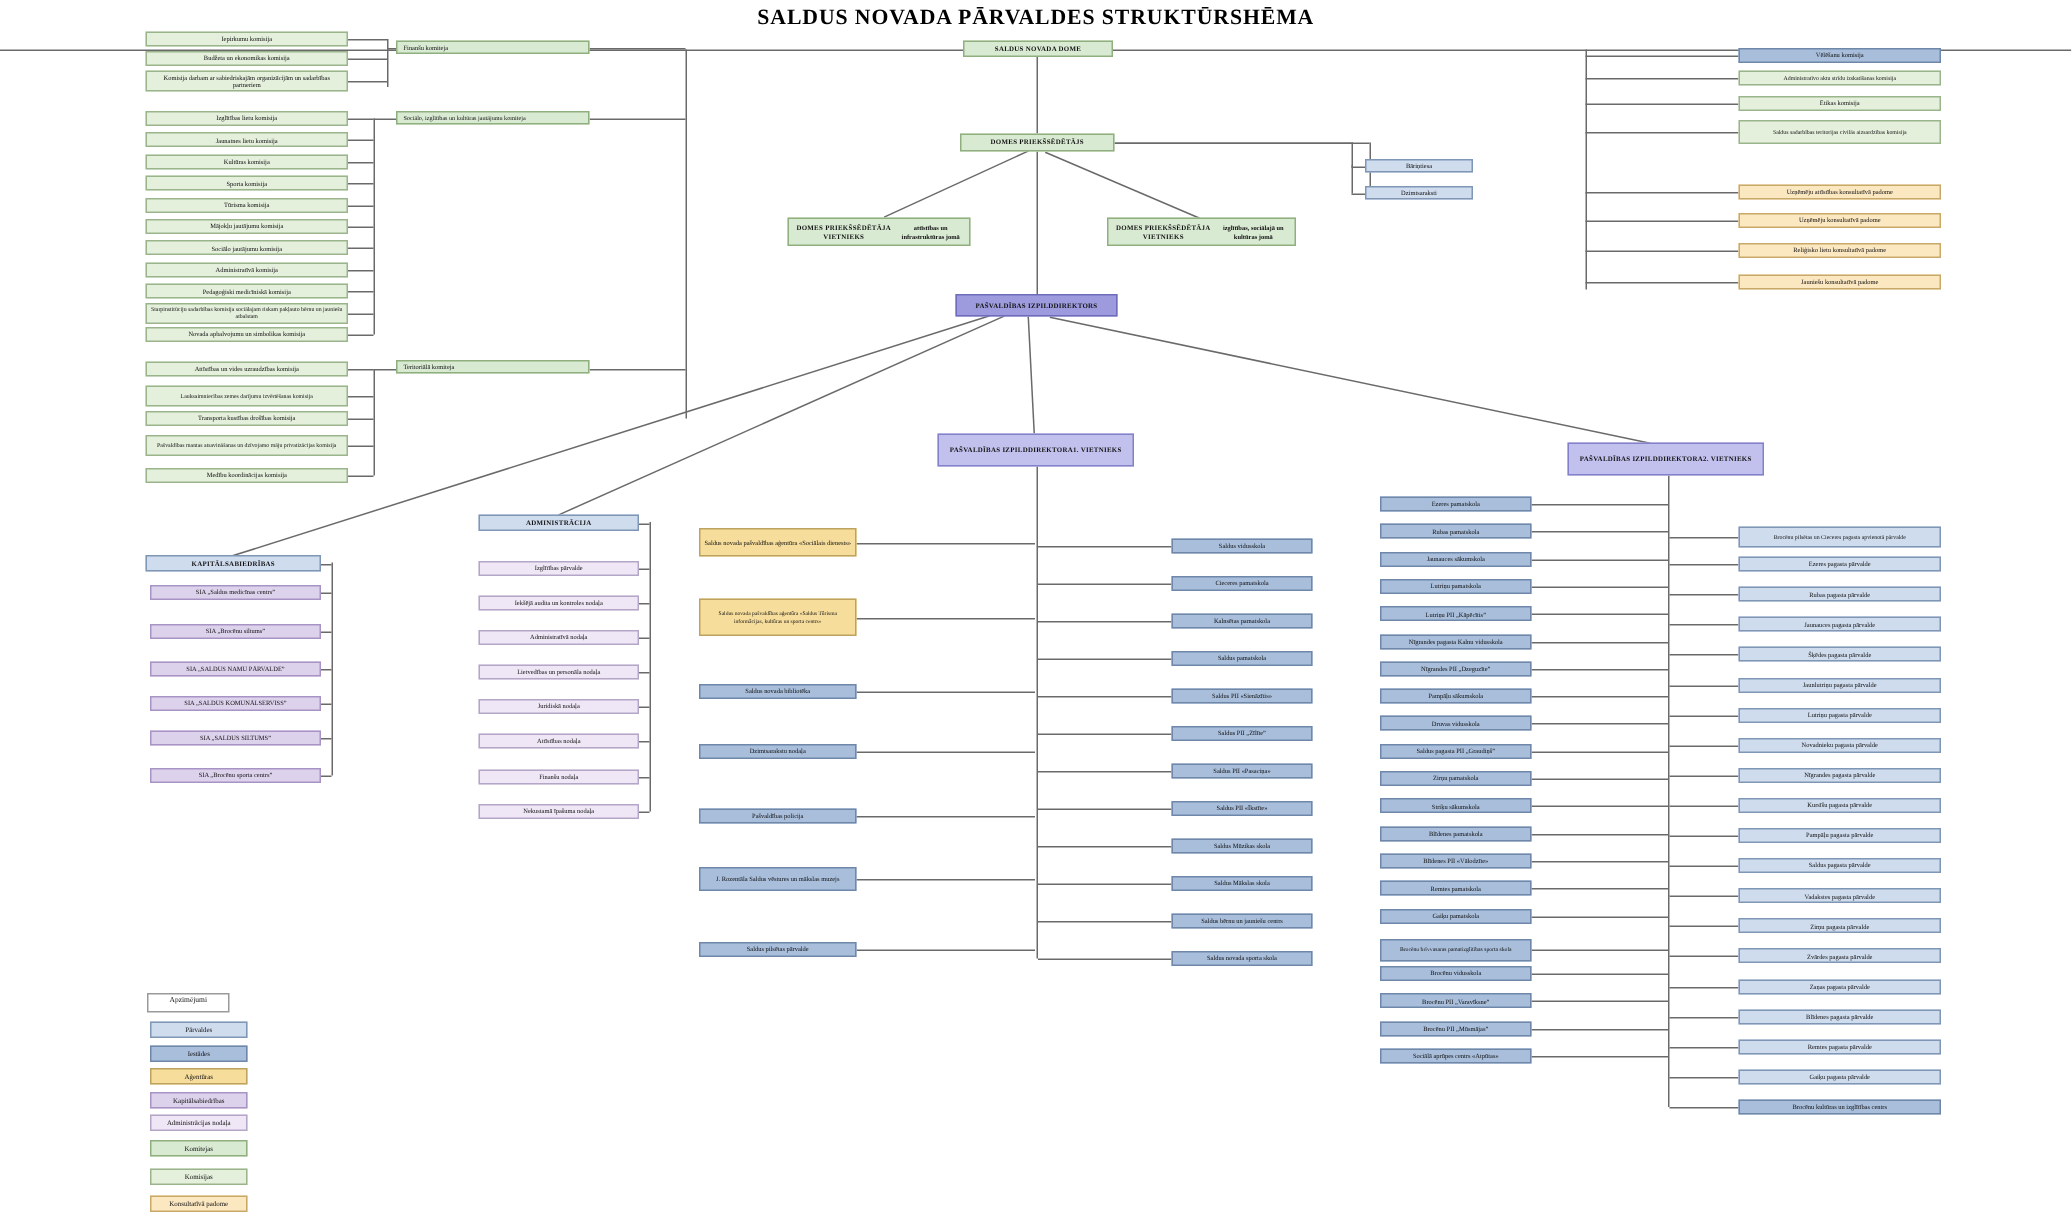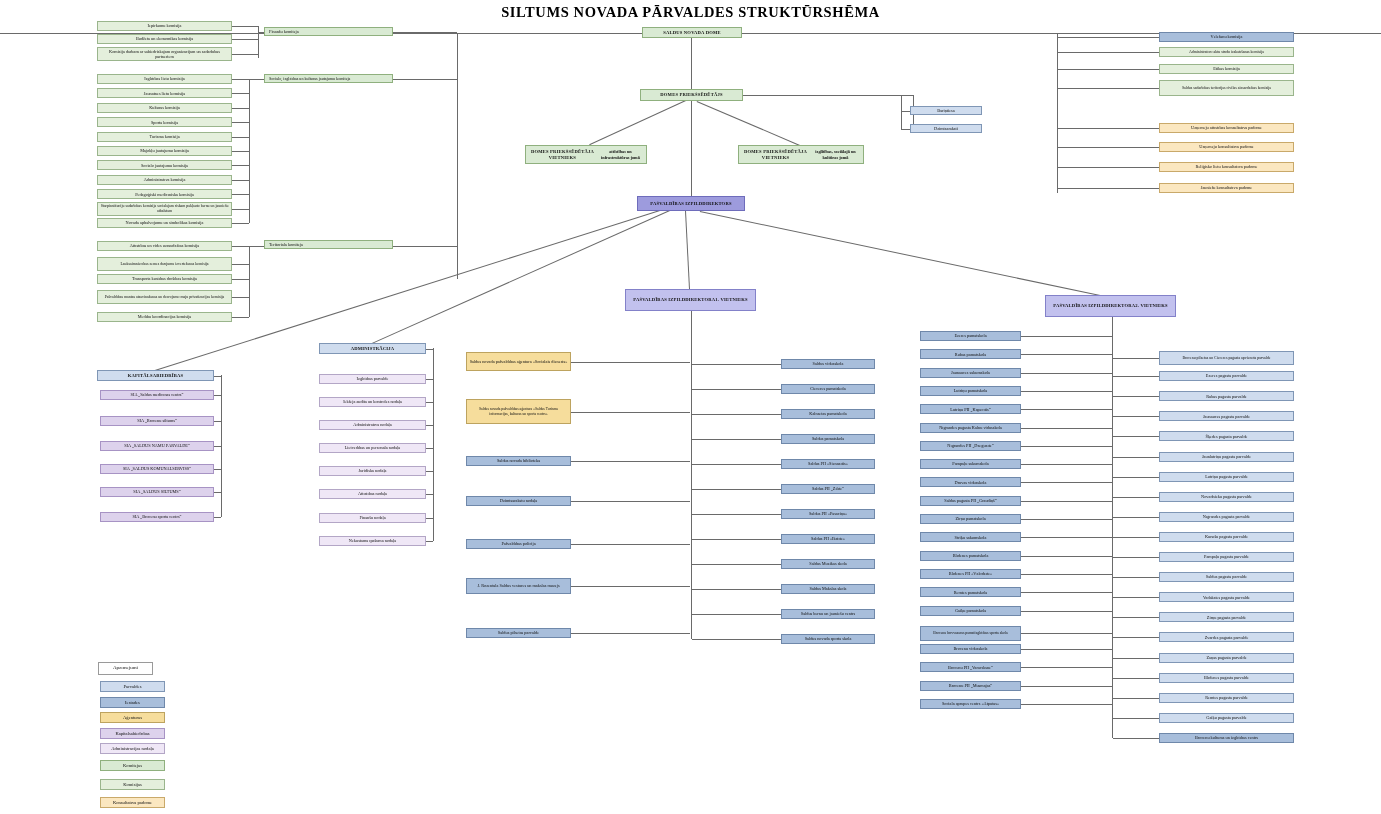--- a/index.html
+++ b/index.html
@@ -38,21 +38,21 @@
   .lnv{width:1px;}
   .diag{position:absolute;transform-origin:0 0;height:1px;background:#6a6a6a;}
 
   .legend-title{font-size:5px;font-weight:normal;}
 </style>
 </head>
 <body>
 
 <div id="canvas">
 
-  <div class="title">SILTUMS NOVADA  PĀRVALDES STRUKTŪRSHĒMA</div>
+  <div class="title">SALDUS NOVADA  PĀRVALDES STRUKTŪRSHĒMA</div>
 
   <div id="lines">
       <div class="ln lnv" style="left: 691px; top: 38px; height: 51px;"></div>
       <div class="ln lnh" style="left: 0px; top: 33px; width: 642px;"></div>
       <div class="ln lnh" style="left: 742px; top: 33px; width: 639px;"></div>
       <div class="diag" style="left: 686px; top: 101px; width: 105.603px; transform: rotate(155.376deg);"></div>
       <div class="diag" style="left: 697px; top: 101px; width: 112.004px; transform: rotate(23.1314deg);"></div>
       <div class="ln lnh" style="left: 743px; top: 95px; width: 170px;"></div>
       <div class="ln lnv" style="left: 913px; top: 95px; height: 36px;"></div>
       <div class="ln lnh" style="left: 913px; top: 110px; width: 0px;"></div>

